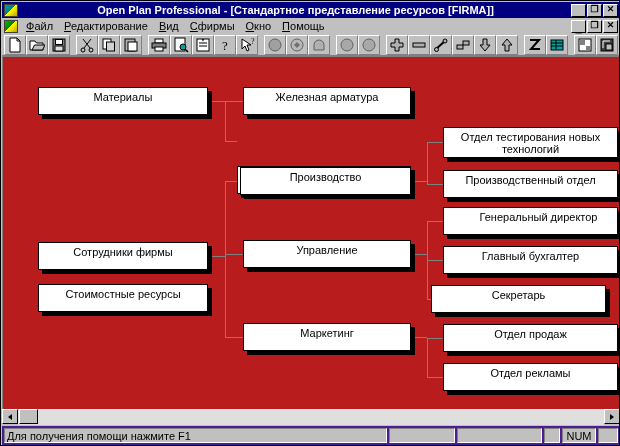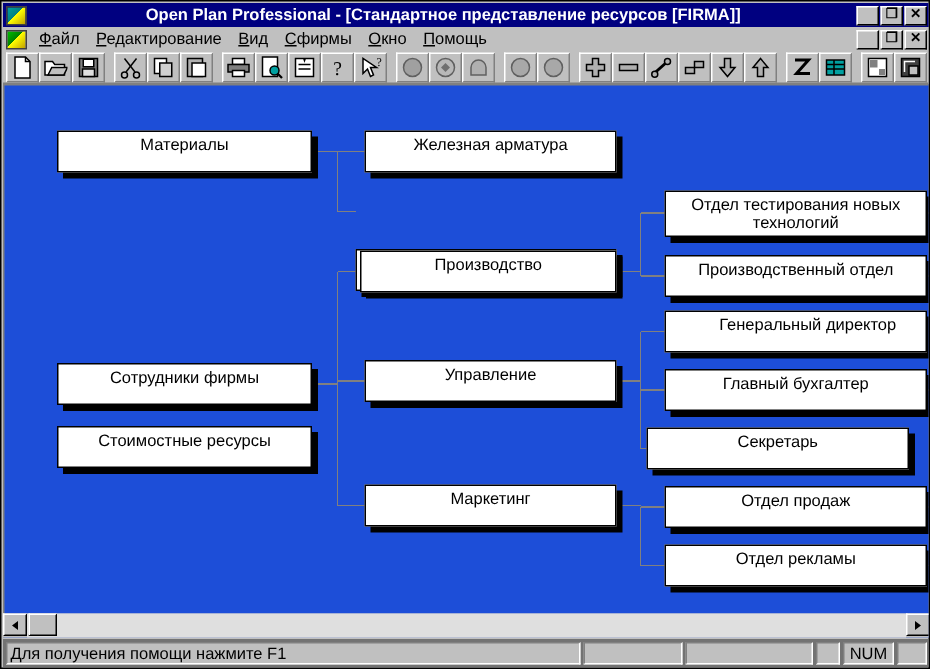--- a/index.html
+++ b/index.html
@@ -127,21 +127,21 @@
     position: relative;
   }
   .tb-sep { width: 6px; flex: 0 0 auto; }
   .tb-ico { display:block; }
 
   
   .client {
     position: absolute;
     left: 1px; top: 55px;
     width: 618px; height: 369px;
-    background: #1d4ed8;
+    background: #b91c1c;
     border-top: 1px solid #808080;
     border-left: 1px solid #808080;
     box-sizing: border-box;
     overflow: hidden;
   }
   .canvas {
     position: absolute;
     left: 0; top: 0;
     width: 100%; height: 100%;
   }
@@ -204,21 +204,21 @@
   }
   .arr { width:0;height:0; }
   .arr.l { border-top:3px solid transparent;border-bottom:3px solid transparent;border-right:4px solid #000; }
   .arr.r { border-top:3px solid transparent;border-bottom:3px solid transparent;border-left:4px solid #000; }
 
   
   .statusbar {
     position: absolute;
     left: 1px; top: 425px;
     width: 618px; height: 19px;
-    background: #737373;
+    background: #4c1d95;
     box-sizing: border-box;
     display: flex;
     align-items: center;
     padding: 2px 2px;
     gap: 2px;
   }
   .sb-pane {
     height: 15px;
     background: #c0c0c0;
     border-top: 1px solid #808080;

